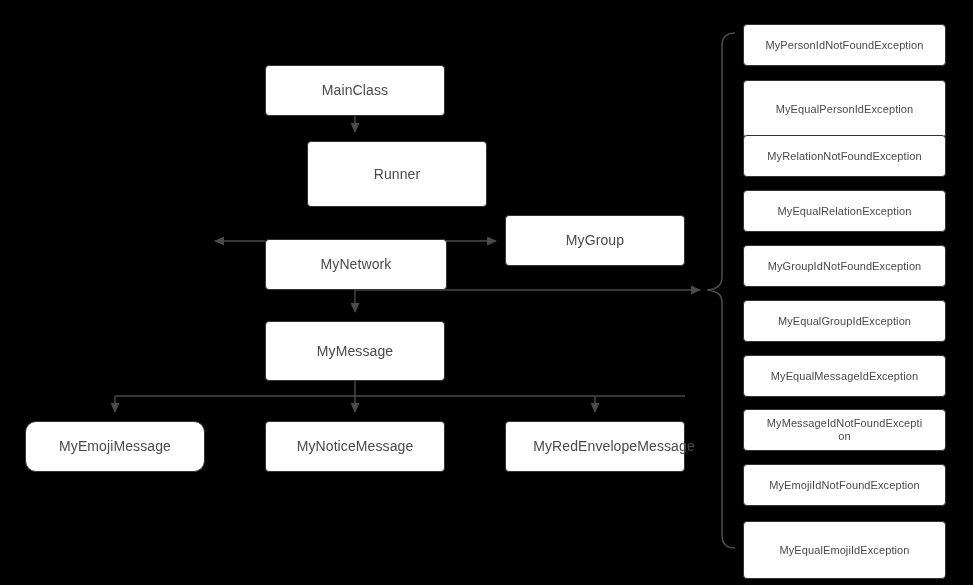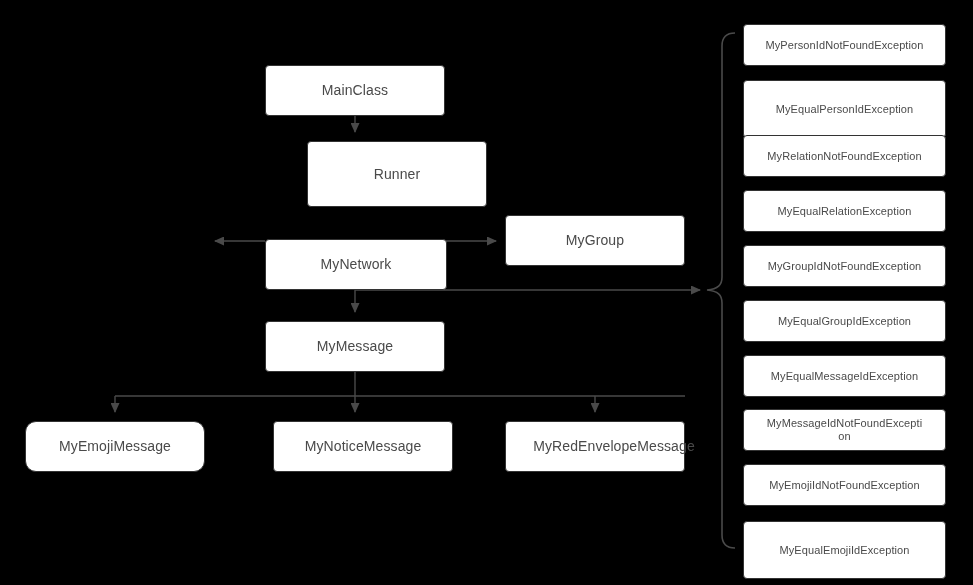--- a/index.html
+++ b/index.html
@@ -96,29 +96,29 @@
 
 
   <div class="node main" style="left:265px; top:215px; width:182px; height:51px;margin-top:24px;">
     <span>MyNetwork</span>
   </div>
 
   <div class="node main" style="left:505px; top:215px; width:180px; height:51px;">
     <span>MyGroup</span>
   </div>
 
-  <div class="node main" style="left:265px; top:321px; width:180px; height:51px;">
+  <div class="node main" style="left:265px; top:321px; width:180px; height:60px;">
     <span>MyMessage</span>
   </div>
 
   <div class="node main" style="left:25px; top:421px; width:180px; height:51px;border-radius:11px;">
     <span>MyEmojiMessage</span>
   </div>
 
-  <div class="node main" style="left:265px; top:421px; width:180px; height:51px;margin-left:8px;">
+  <div class="node main" style="left:265px; top:421px; width:180px; height:51px;">
     <span>MyNoticeMessage</span>
   </div>
 
   <div class="node main" style="left:505px; top:421px; width:180px; height:51px;padding-left:44px;">
     <span>MyRedEnvelopeMessage</span>
   </div>
 
   <div class="node exc" style="left:743px; top:24px; width:203px; height:42px;">
     <span>MyPersonIdNotFoundException</span>
   </div>

